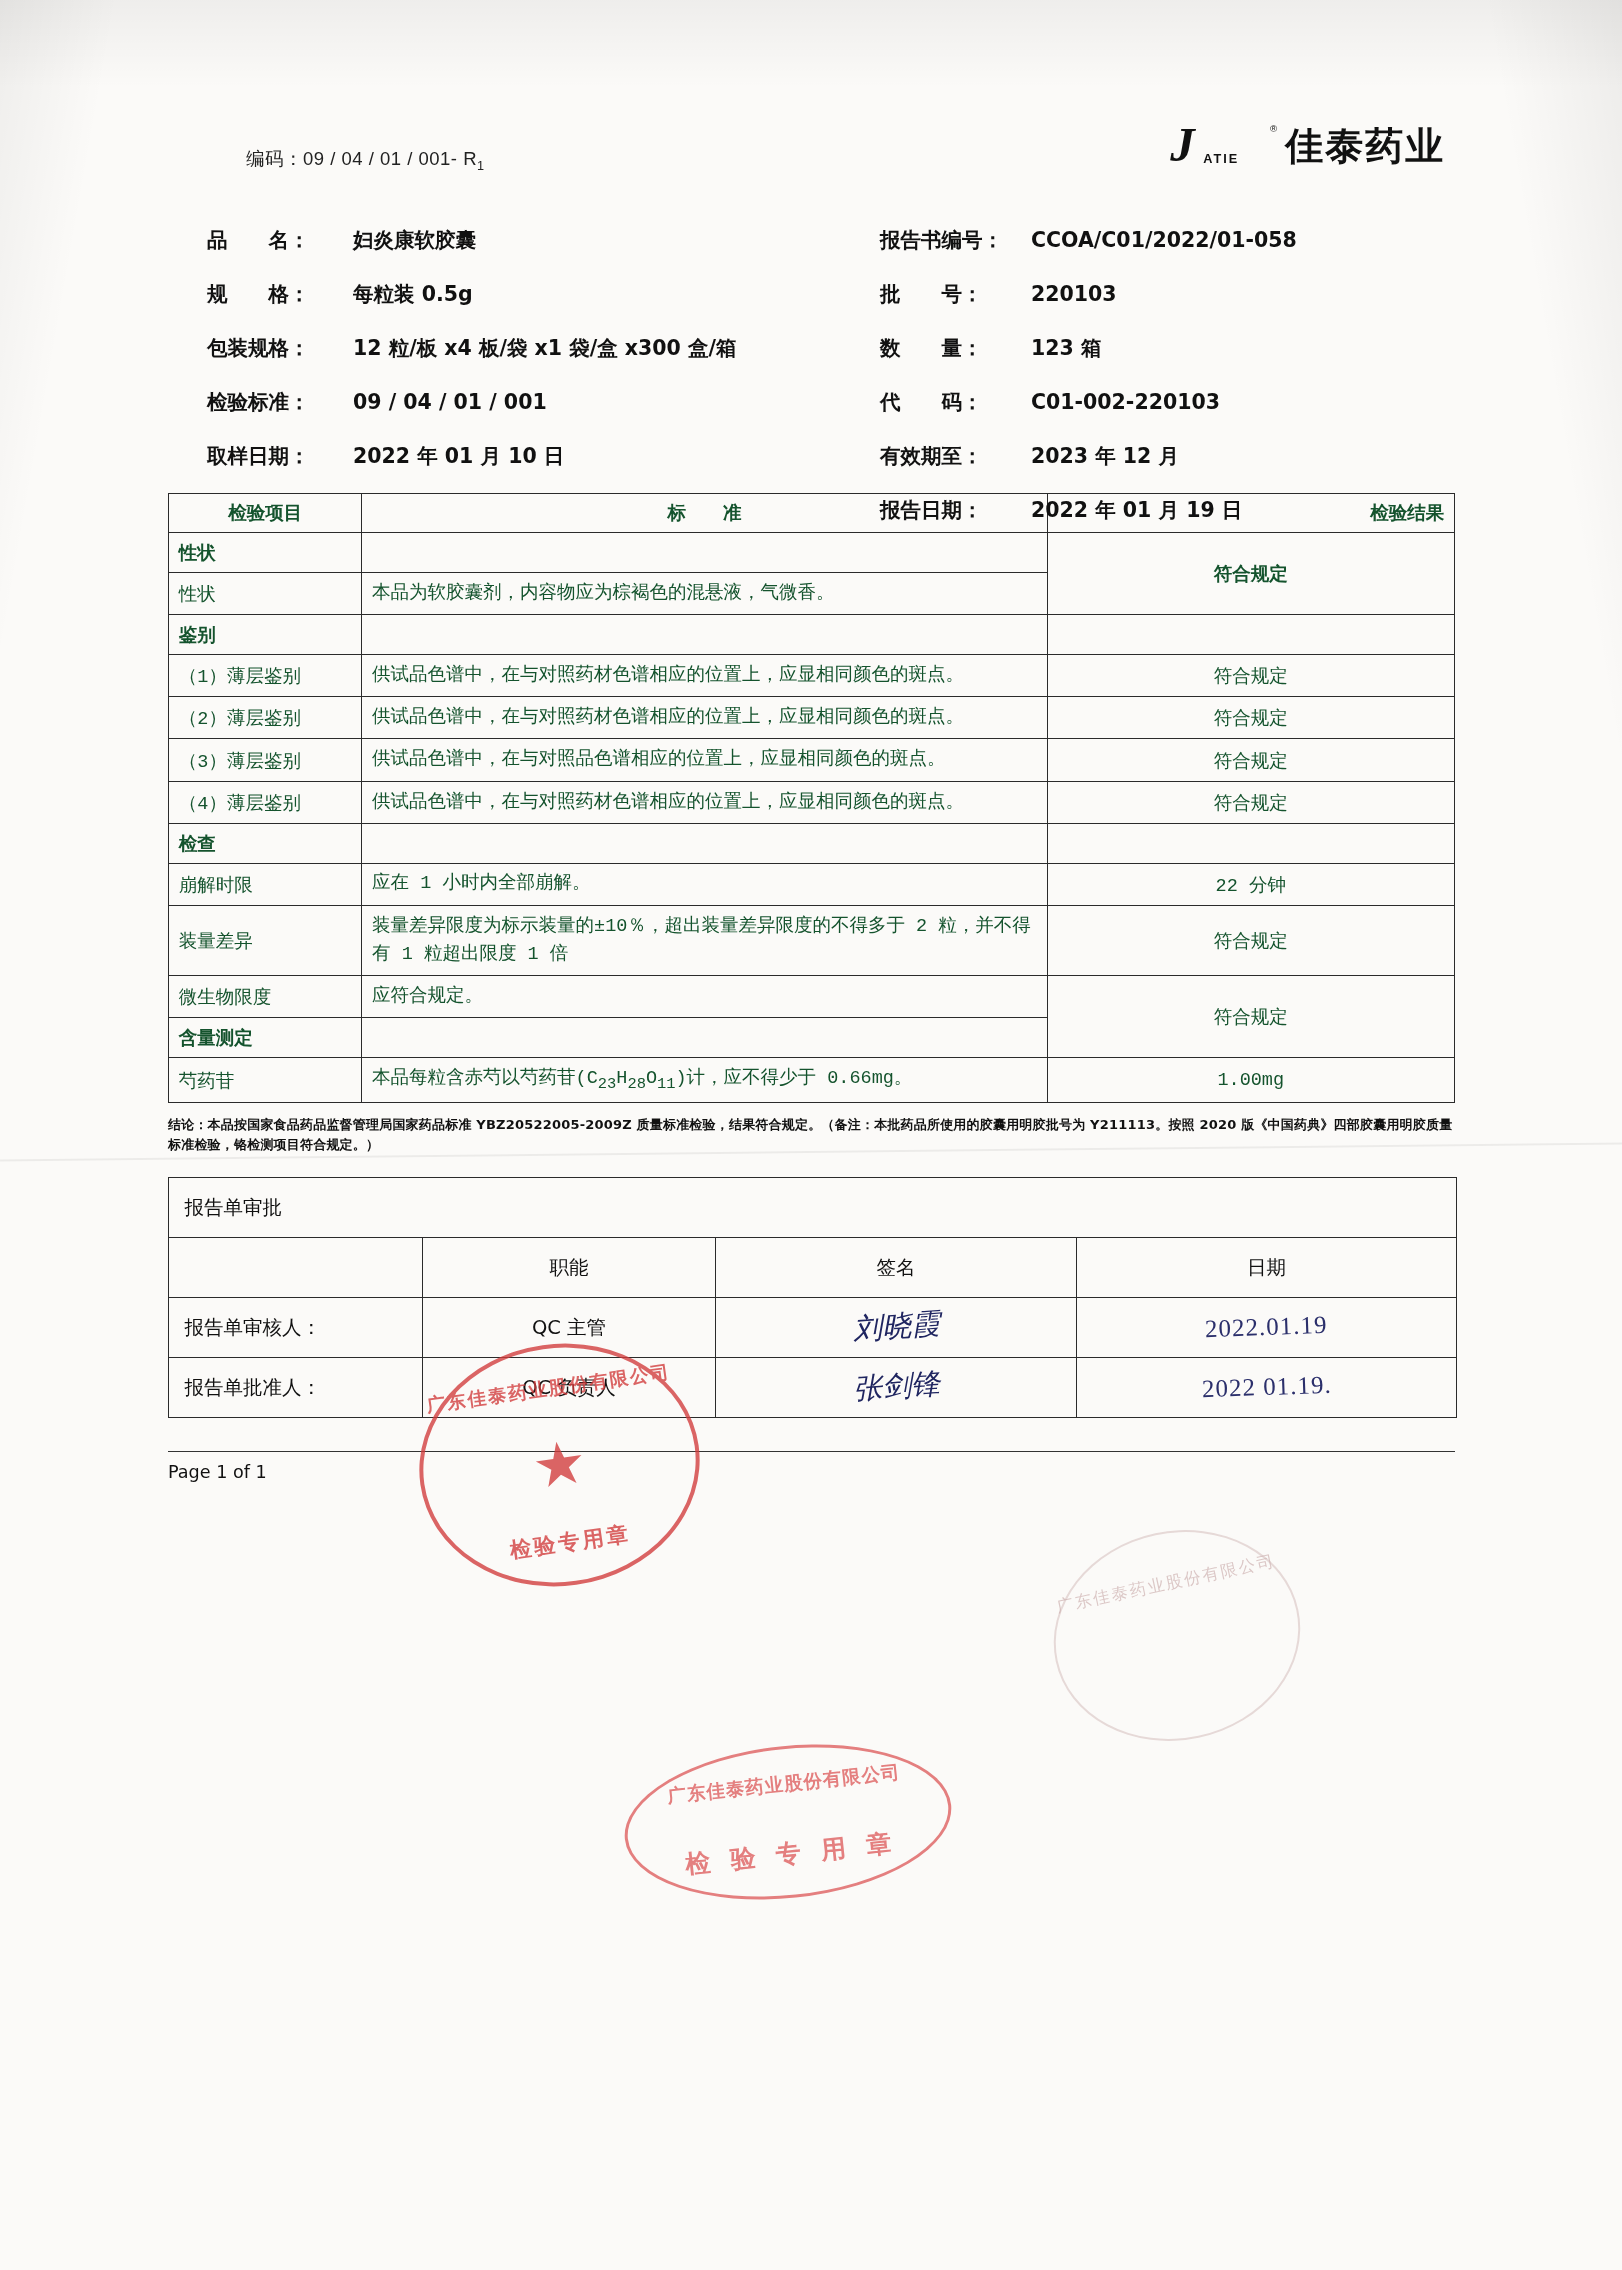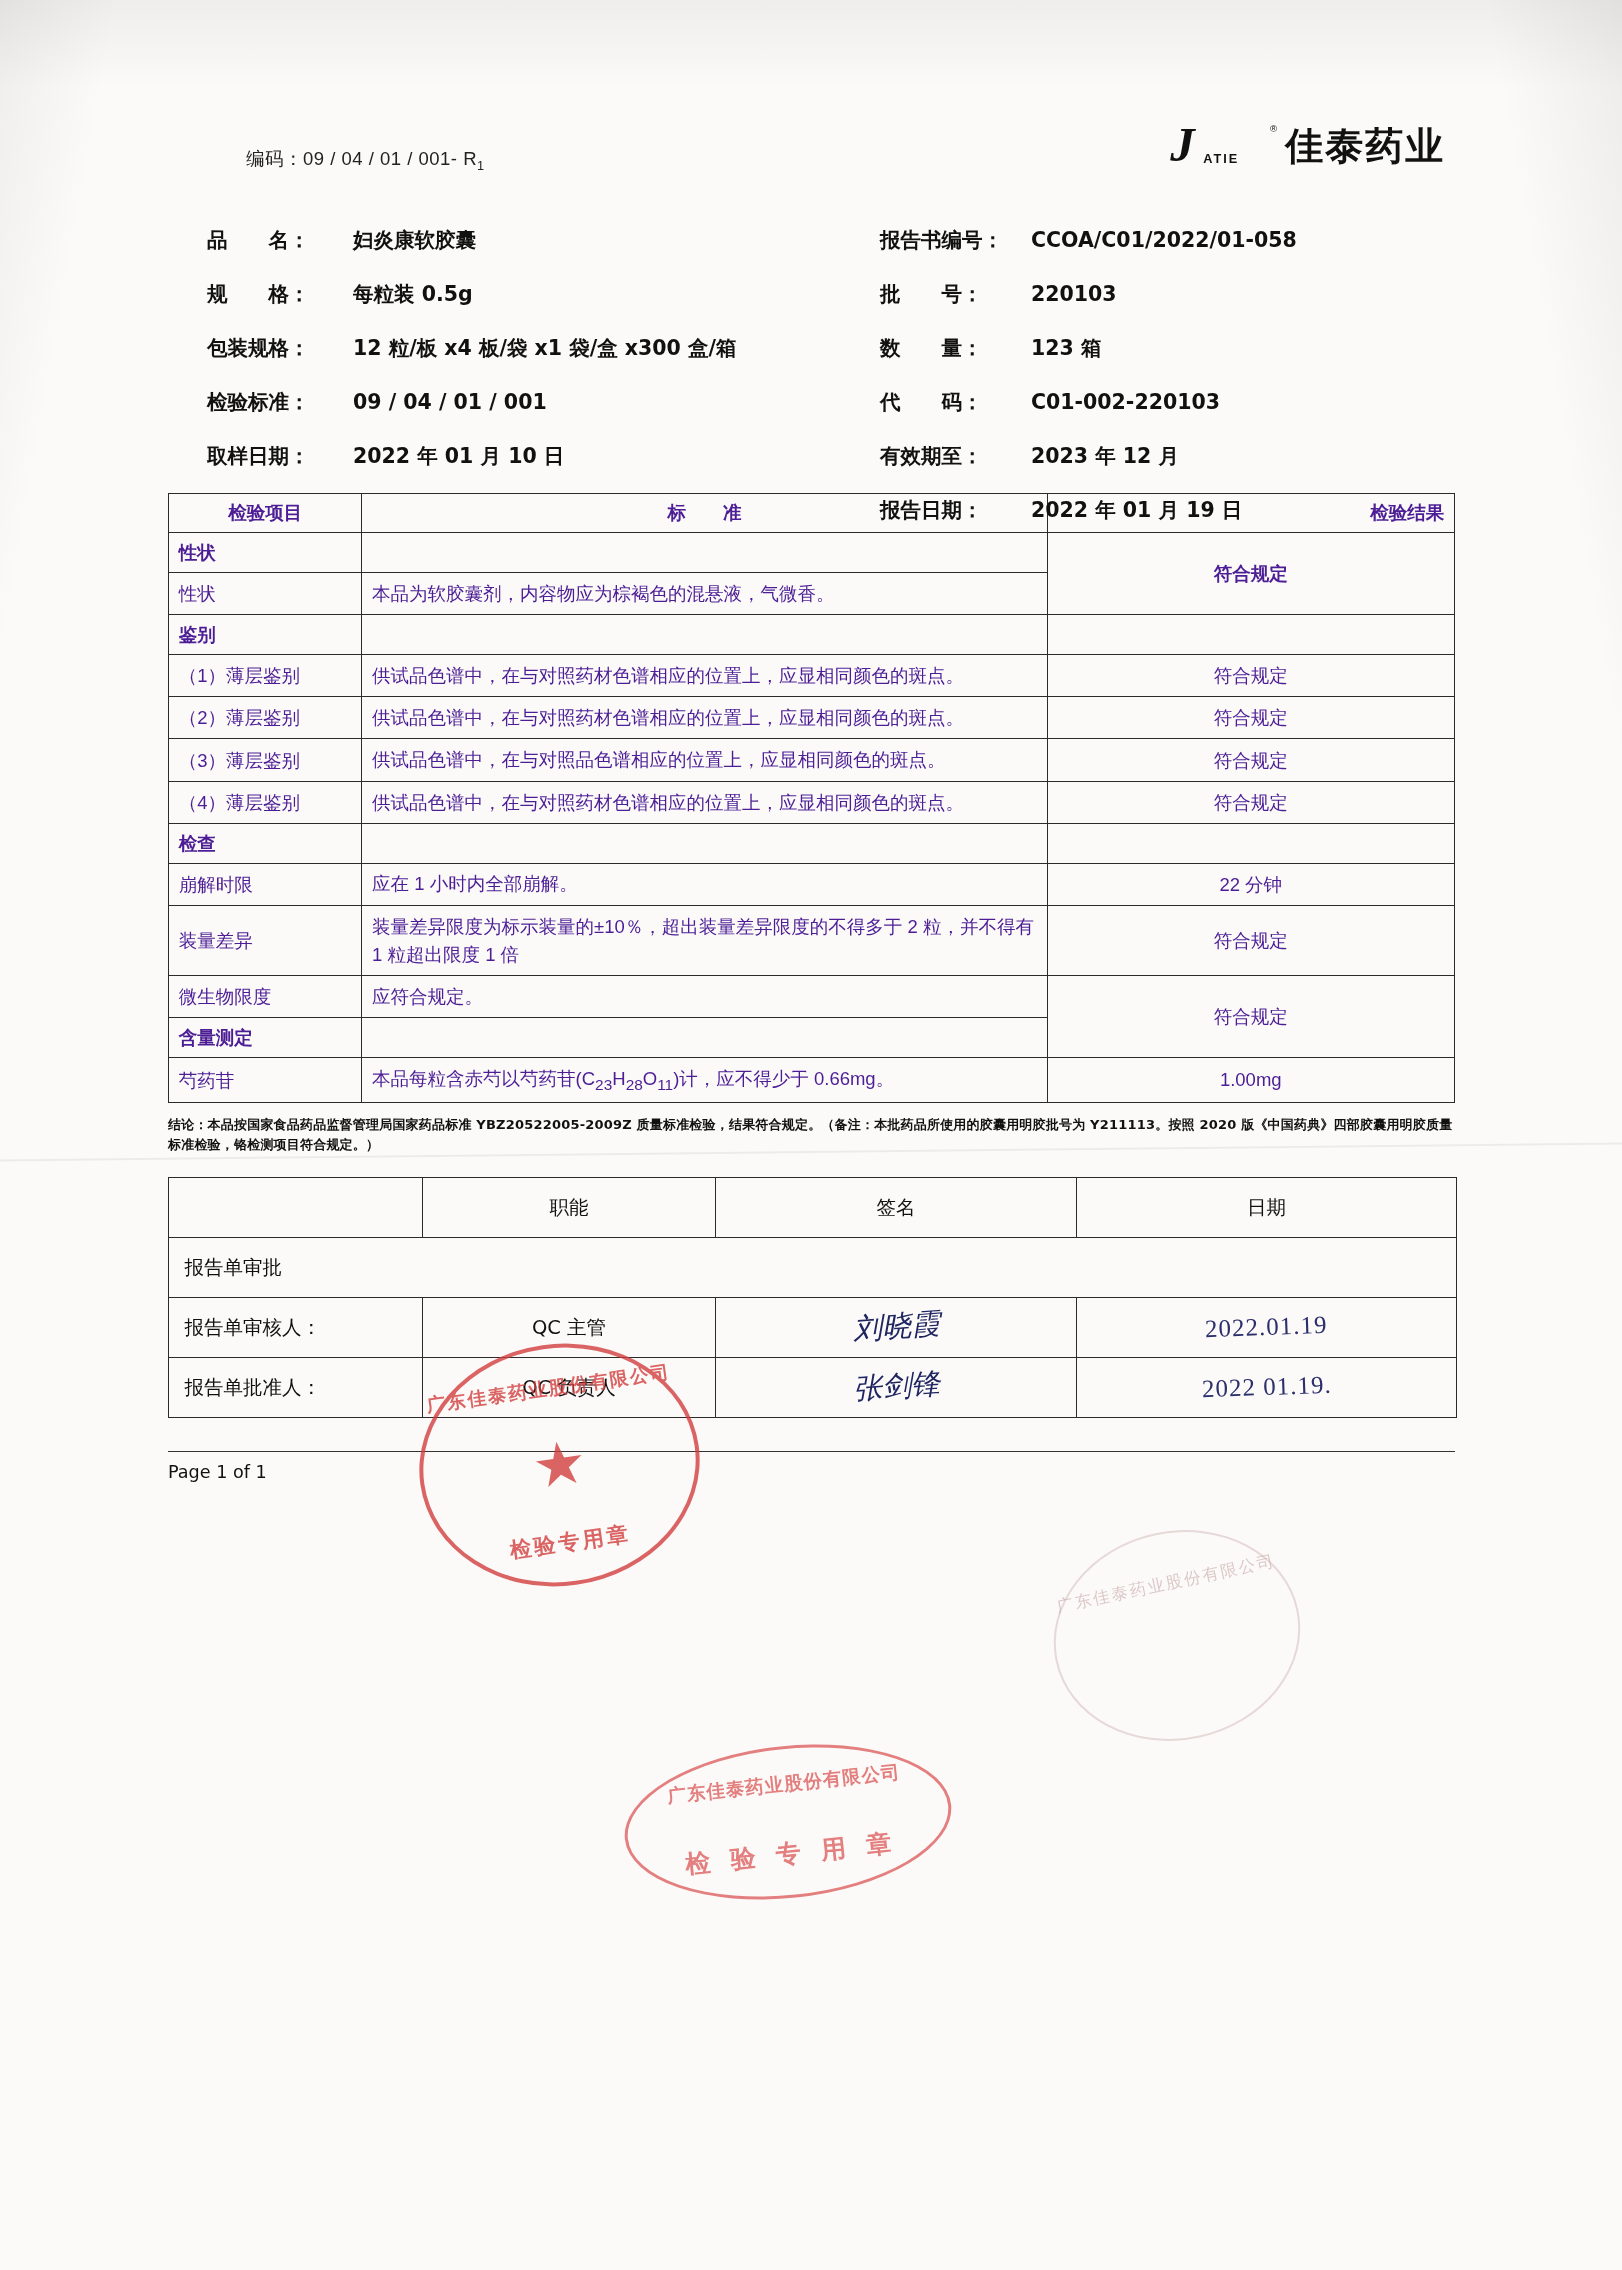--- a/index.html
+++ b/index.html
@@ -141,22 +141,22 @@
     width: 100%;
     border-collapse: collapse;
     margin-top: 3.9px;
     table-layout: fixed;
   }
   table.main td, table.main th {
     border: 1.5px solid #2b2b2b;
     padding: 6.8px 9.8px;
     font-size: 18.5px;
     vertical-align: middle;
-    font-family: Liberation Sans, sans-serif;
-    color: #4c1d95;
+    font-family: Liberation Mono, monospace;
+    color: #14532d;
     margin-left: 20px;
   }
   .col-item { width: 176px; }
   .col-std  { width: 624px; }
   .col-res  { width: 371px; }
 
   .th-item { text-align: center; font-weight: bold; font-size: 20.5px; }
   .th-std  { text-align: center; font-weight: bold; font-size: 20.5px; vertical-align: top; padding-top: 5.9px;}
   .th-res  { text-align: right; font-weight: bold; font-size: 20.5px; vertical-align: bottom; padding-bottom: 5.9px;}
 
@@ -459,27 +459,27 @@
 
     <table class="approval">
       <colgroup>
         <col class="ap-c1">
           <col class="ap-c2">
           <col class="ap-c3">
           <col class="ap-c4">
       </colgroup>
       <tbody>
         <tr>
+          <td class="left" colspan="4">报告单审批</td>
+        </tr>
+        <tr>
           <td></td>
           <td>职能</td>
           <td>签名</td>
           <td>日期</td>
-        </tr>
-        <tr>
-          <td class="left" colspan="4">报告单审批</td>
         </tr>
         <tr>
           <td class="left">报告单审核人：</td>
           <td>QC 主管</td>
           <td><span class="sig-hand">刘晓霞</span></td>
           <td><span class="hand">2022.01.19</span></td>
         </tr>
         <tr>
           <td class="left">报告单批准人：</td>
           <td>QC 负责人</td>

